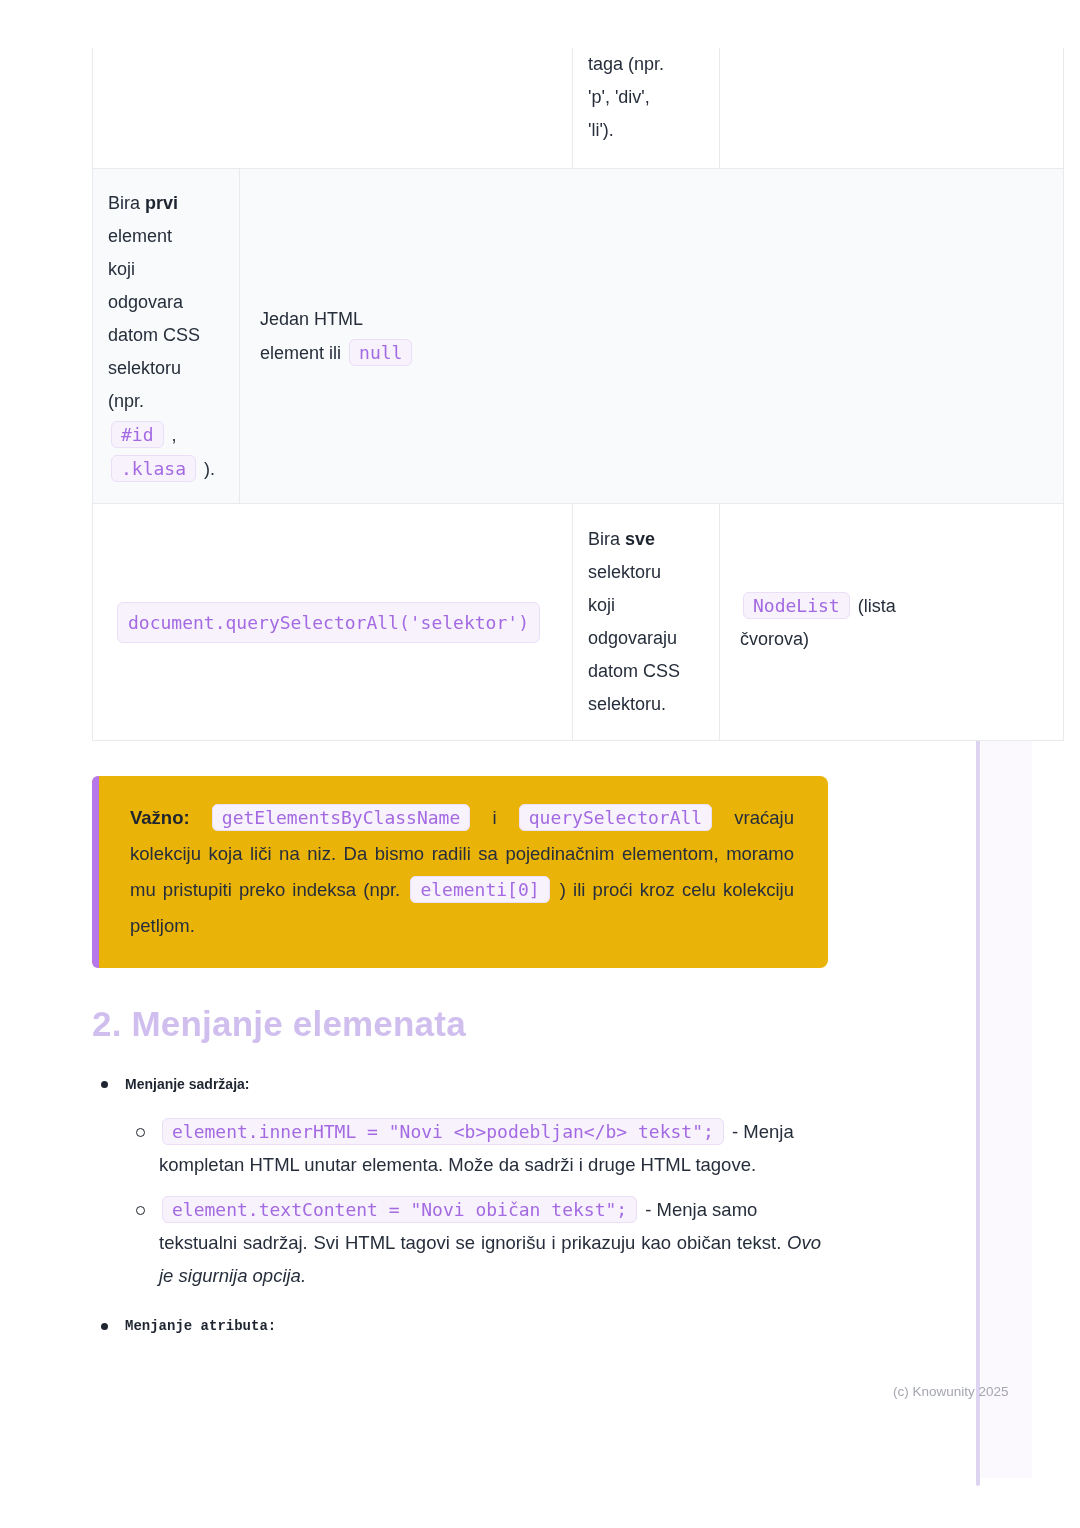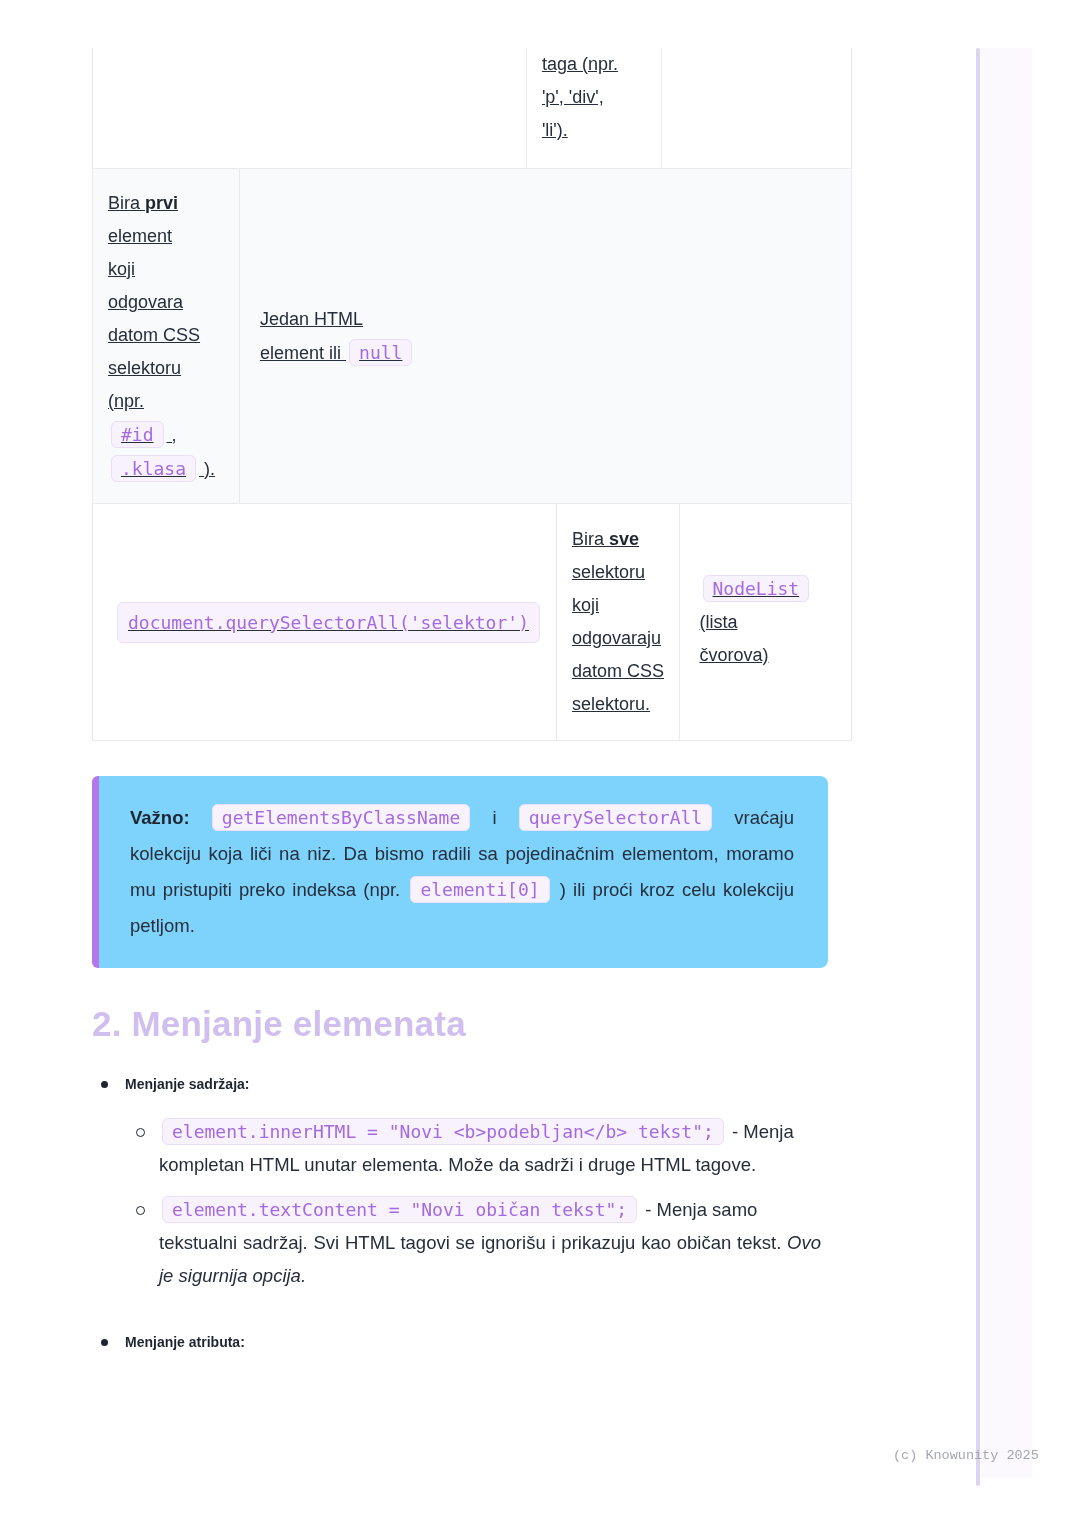--- a/index.html
+++ b/index.html
@@ -9,22 +9,22 @@
 
   
   .edge-line { position:absolute; left:976px; top:48px; width:4px; height:1438px;
     background:#dcd4f1; border-radius:3px; }
   .edge-panel { position:absolute; left:981px; top:48px; width:51px; height:1430px;
     background:#fbf9fe; }
 
   .content { position:absolute; left:92px; top:48px; width:838px; }
 
   
-  .tbl { width:760px; border-left:1px solid #e8eaee; border-right:1px solid #e8eaee;
-    border-bottom:1px solid #e8eaee; font-size:18px; line-height:33px;text-decoration:underline; }
+  .tbl { width:972px; border-left:1px solid #e8eaee; border-right:1px solid #e8eaee;
+    border-bottom:1px solid #e8eaee; font-size:18px; line-height:33px; }
   .row { display:flex; }
   .row + .row { border-top:1px solid #e8eaee; }
   .r1 { height:120px; background:#fff; }
   .r2 { height:335px; background:#f8fafb; }
   .r3 { height:237px; background:#fff; }
   .cell { display:flex; align-items:center; }
   .r1 .cell { align-items:flex-start; }
   .c1 { width:480px; border-right:1px solid #e8eaee; padding-left:24px; padding-right:16px; }
   .c2 { width:147px; border-right:1px solid #e8eaee; padding:0 13px 0 15px; }
   .c3 { width:208px; padding:0 12px 0 20px; }
@@ -32,47 +32,47 @@
   .chip { font-family:"DejaVu Sans Mono", monospace; font-size:18px; color:#a36ae2;
     background:#f8f2fd; border:1px solid #ebdff8; border-radius:6px; padding:2px 9px;
     margin:4px 3px; white-space:normal;
     box-decoration-break:clone; -webkit-box-decoration-break:clone; }
   .c1 .chip { white-space:nowrap; margin:0; padding:3px 10px; }
 
   strong { color:#1e2530; font-weight:700; }
   em { font-style:italic; }
 
   
-  .note { position:relative; margin-top:35px; width:736px; background:#7dd3fc;
+  .note { position:relative; margin-top:35px; width:736px; background:#eab308;
     border-radius:8px; padding:24px 34px 24px 38px; }
   .note-bar { position:absolute; left:0; top:0; width:7px; height:100%;
     background:#b577e9; border-radius:6px 0 0 6px; }
   .note p { font-size:18.5px; line-height:36px; text-align:justify; }
 
   
   h2 { margin-top:36px; font-size:35px; font-weight:600; color:#d0bfee; letter-spacing:0.2px; }
   .intro { margin-top:24px; width:738px; font-size:18.5px; line-height:37px; text-align:justify; }
 
   
   .list { margin-top:24px; width:740px; }
   .li { display:flex; align-items:flex-start; }
-  .li + .li { margin-top:34px; }
+  .li + .li { margin-top:18px;font-family:Liberation Mono, monospace; }
   .bullet { flex:none; width:7px; height:7px; border-radius:50%; background:#1e2530;
     margin:13px 0 0 9px; }
   .li-body { padding-left:17px; flex:1; }
   .li-title { font-size:14px; font-weight:700; color:#1e2530; line-height:33px; }
   .sub { margin-top:14px; }
   .sub-item { display:flex; align-items:flex-start; }
   .sub-item + .sub-item { margin-top:12px; }
   .sub-bullet { flex:none; width:9px; height:9px; border:1.7px solid #1e2530;
     border-radius:50%; margin:13px 0 0 11px; }
   .sub-item p { padding-left:14px; width:676px; font-size:18.5px; line-height:33px;
     text-align:justify; }
 
-  .footer { position:absolute; left:893px; top:1448px; font-size:13.5px; color:#a4a7b0;font-family:Liberation Mono, monospace; }
+  .footer { position:absolute; left:893px; top:1384px; font-size:13.5px; color:#a4a7b0; }
 </style>
 </head>
 <body>
 
 <div class="page">
 
   <div class="edge-line"></div>
   <div class="edge-panel"></div>
 
   <div class="content">

